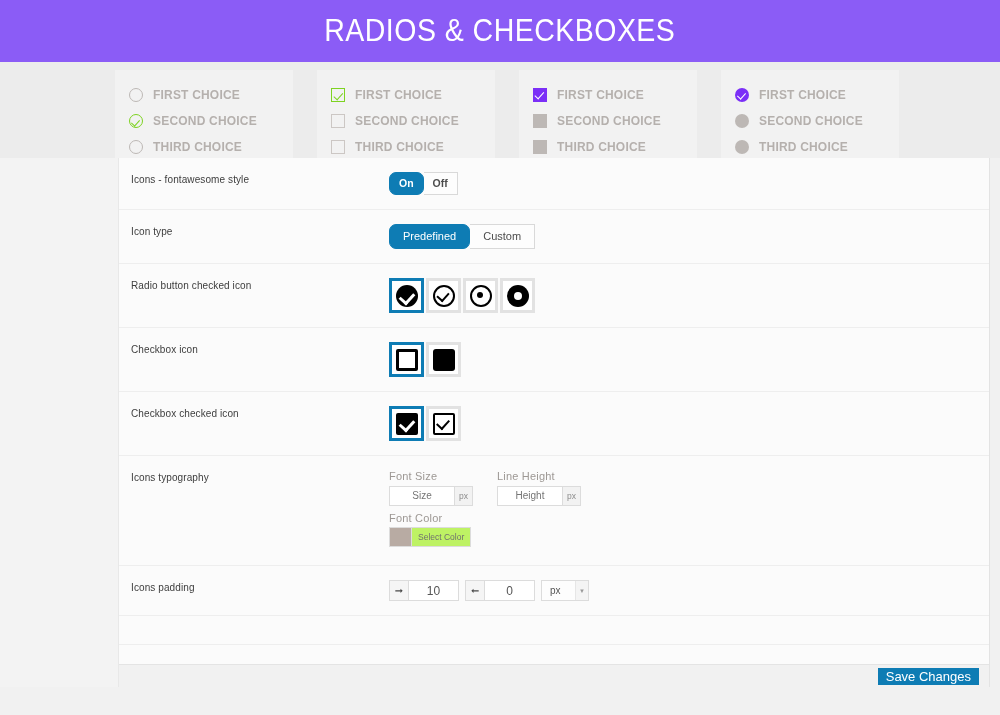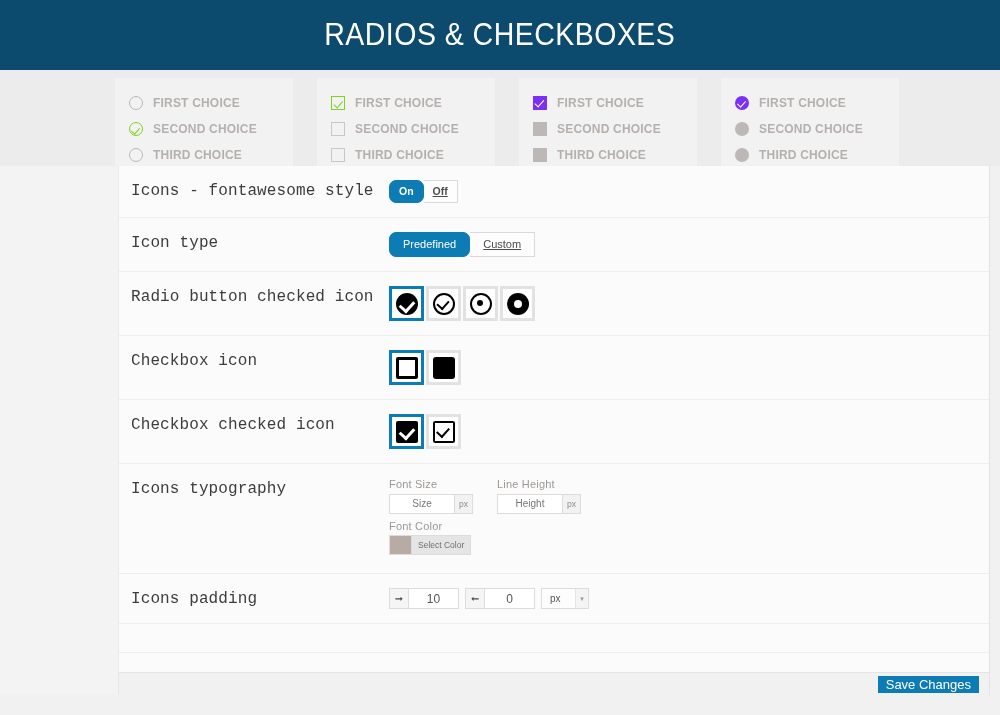--- a/index.html
+++ b/index.html
@@ -6,22 +6,22 @@
   html, body {
     margin: 0; padding: 0;
     width: 1000px; height: 715px;
     overflow: hidden;
     background: #f1f1f1;
     font-family: "Liberation Sans", sans-serif;
   }
 
   
   .banner {
-    height: 70px;
-    background: #0c4a6e;
+    height: 62px;
+    background: #8b5cf6;
     display: flex;
     align-items: center;
     justify-content: center;
     text-align: right;
   }
   .banner-title {
     color: #ffffff;
     font-family: "Liberation Sans", sans-serif;
     font-size: 31px;
     font-weight: 400;
@@ -147,40 +147,39 @@
 
   .setting-row {
     display: flex;
     border-bottom: 1px solid #eeeeee;
     padding: 14px 0 14px 12px;
   }
   .setting-row:last-child { border-bottom: none; }
   .row-label {
     width: 258px;
     flex: 0 0 258px;
-    font-size: 16px;
+    font-size: 10px;
     color: #3d3d3d;
     padding-top: 2px;
     letter-spacing: 0.1px;
-    font-family: Liberation Mono, monospace;
   }
   .row-field { flex: 1; }
 
   
   .btn-group { display: inline-flex; }
   .bg-btn {
     font-size: 10.5px;
     padding: 4px 9px;
     border: 1px solid #d9d9d9;
     background: #fdfdfd;
     color: #4c4c4c;
     font-weight: bold;
     line-height: 13px;
   }
-  .bg-btn + .bg-btn { border-left: none; text-decoration: underline; }
+  .bg-btn + .bg-btn { border-left: none; }
   .bg-btn.active {
     background: #0e7cb4;
     border-color: #0e7cb4;
     color: #ffffff;
     border-radius: 7px;
   }
   .bg-btn.wide { padding: 5px 13px; font-weight: normal; font-size: 11px; }
   .bg-btn.wide.active { font-weight: normal; }
 
   
@@ -275,21 +274,21 @@
     padding: 0 3px;
   }
   .color-combo { display: inline-flex; height: 20px; align-items: stretch; }
   .swatch {
     width: 22px;
     border: 1px solid #dcdcdc;
     border-right: none;
   }
   .swatch-btn {
     border: 1px solid #dcdcdc;
-    background: #e5e5e5;
+    background: #bef264;
     font-size: 8.5px;
     color: #6f6f6f;
     display: flex;
     align-items: center;
     padding: 0 6px;
   }
 
   
   .pad-row { display: flex; align-items: center; gap: 6px; }
   .pad-item { display: inline-flex; height: 21px; }

